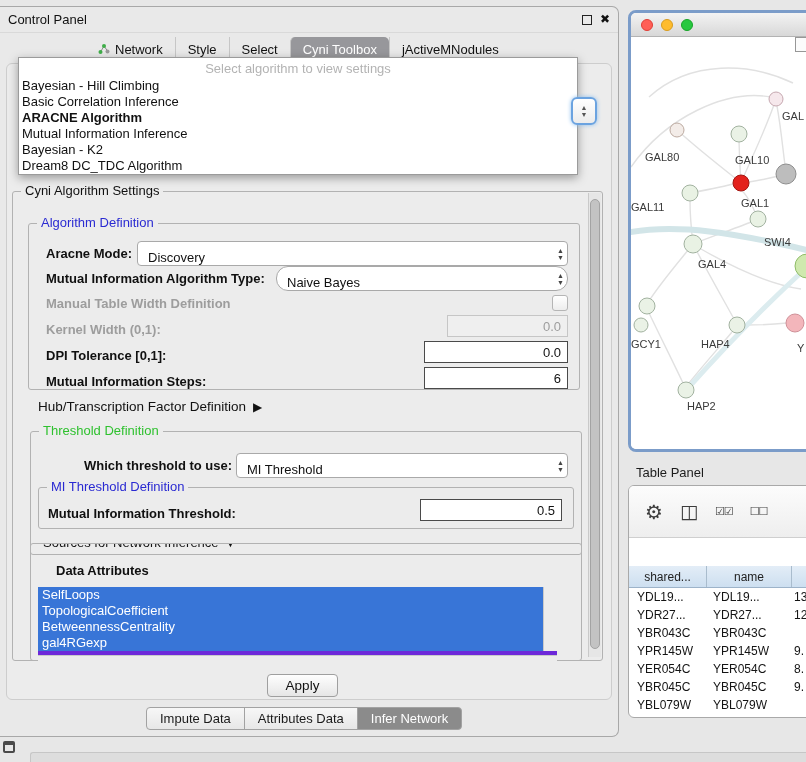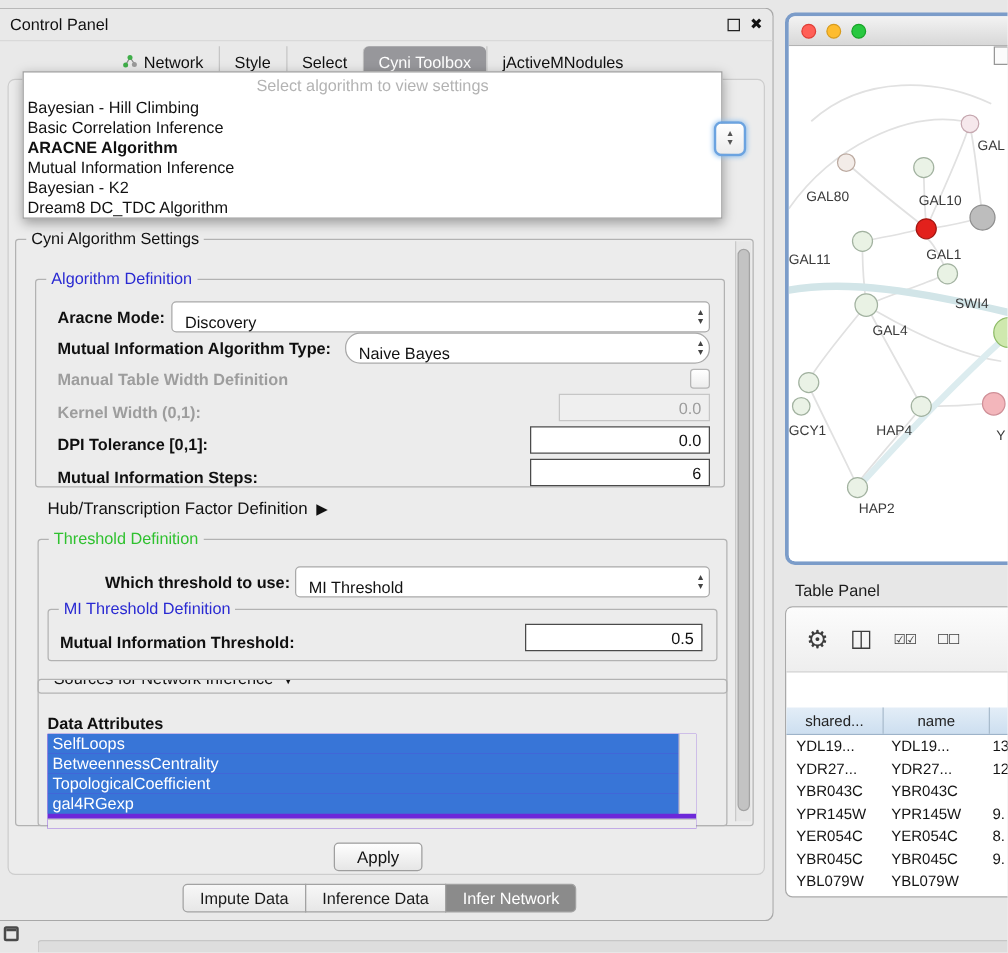--- a/index.html
+++ b/index.html
@@ -234,41 +234,41 @@
   </div>
   <span class="flabel" style="left:48px;top:499px;">Mutual Information Threshold:</span>
   <div class="tfield" style="left:420px;top:492px;width:142px;height:22px;">0.5</div>
 
   <div class="grp" style="left:30px;top:536px;width:552px;height:118px;overflow:hidden;">
     <span class="gtitle" style="display:flex;gap:6px;align-items:center;">
       <span>Sources for Network Inference</span>
       <span class="tri">▼</span>
     </span>
   </div>
-  <span class="flabel" style="left:38px;top:556px;margin-top:8px;">Data Attributes</span>
+  <span class="flabel" style="left:56px;top:556px;">Data Attributes</span>
   <div class="attrlist">
     <div class="attrrows">
         <div class="attr-item">SelfLoops</div>
+        <div class="attr-item">TopologicalCoefficient</div>
         <div class="attr-item">BetweennessCentrality</div>
-        <div class="attr-item">TopologicalCoefficient</div>
         <div class="attr-item">gal4RGexp</div>
       </div>
     <div class="vscroll"></div>
     <div class="hscroll"></div>
   </div>
 
   <div class="sbar">
       <div class="sthumb"></div>
     </div>
 
   <button class="applybtn">Apply</button>
 
   <div class="bottabs">
       <div class="bot-tab">Impute Data</div>
-      <div class="bot-tab">Inference Data</div>
+      <div class="bot-tab">Attributes Data</div>
       <div class="bot-tab active">Infer Network</div>
     </div>
 </div>
 
 <div class="netwin">
   <div class="nettitle">
     <span class="light l-red"></span>
     <span class="light l-yellow"></span>
     <span class="light l-green"></span>
   </div>

